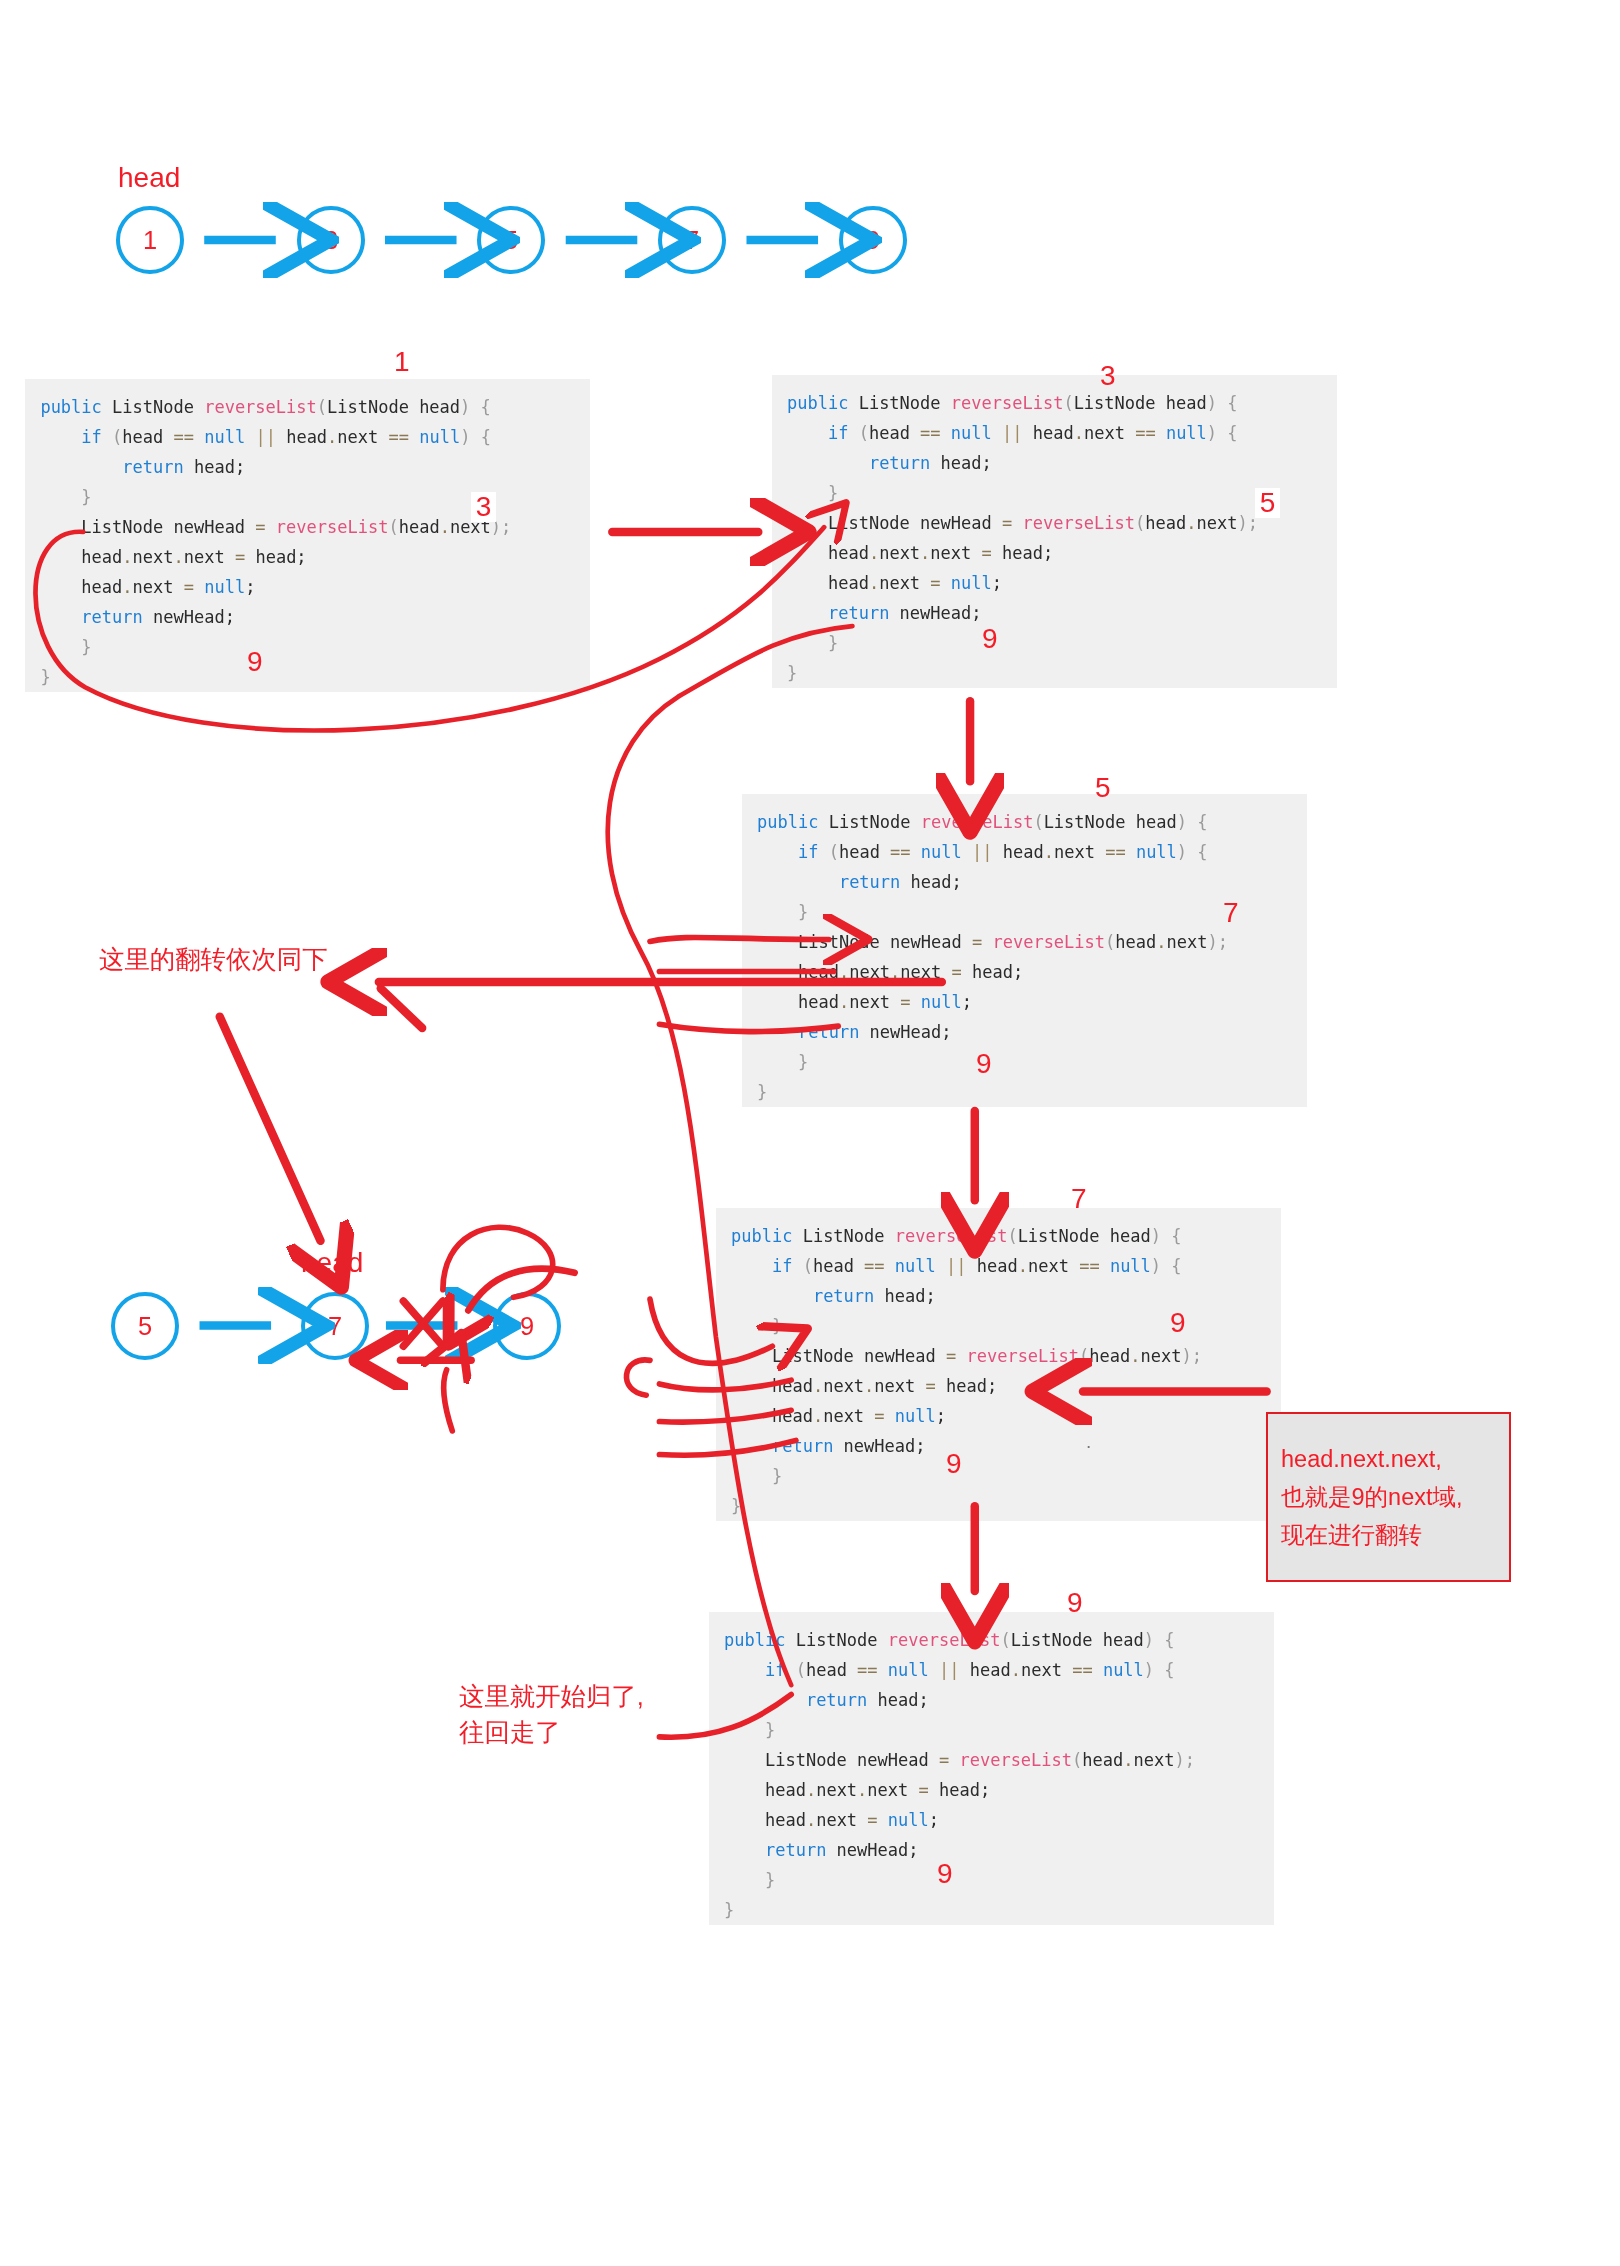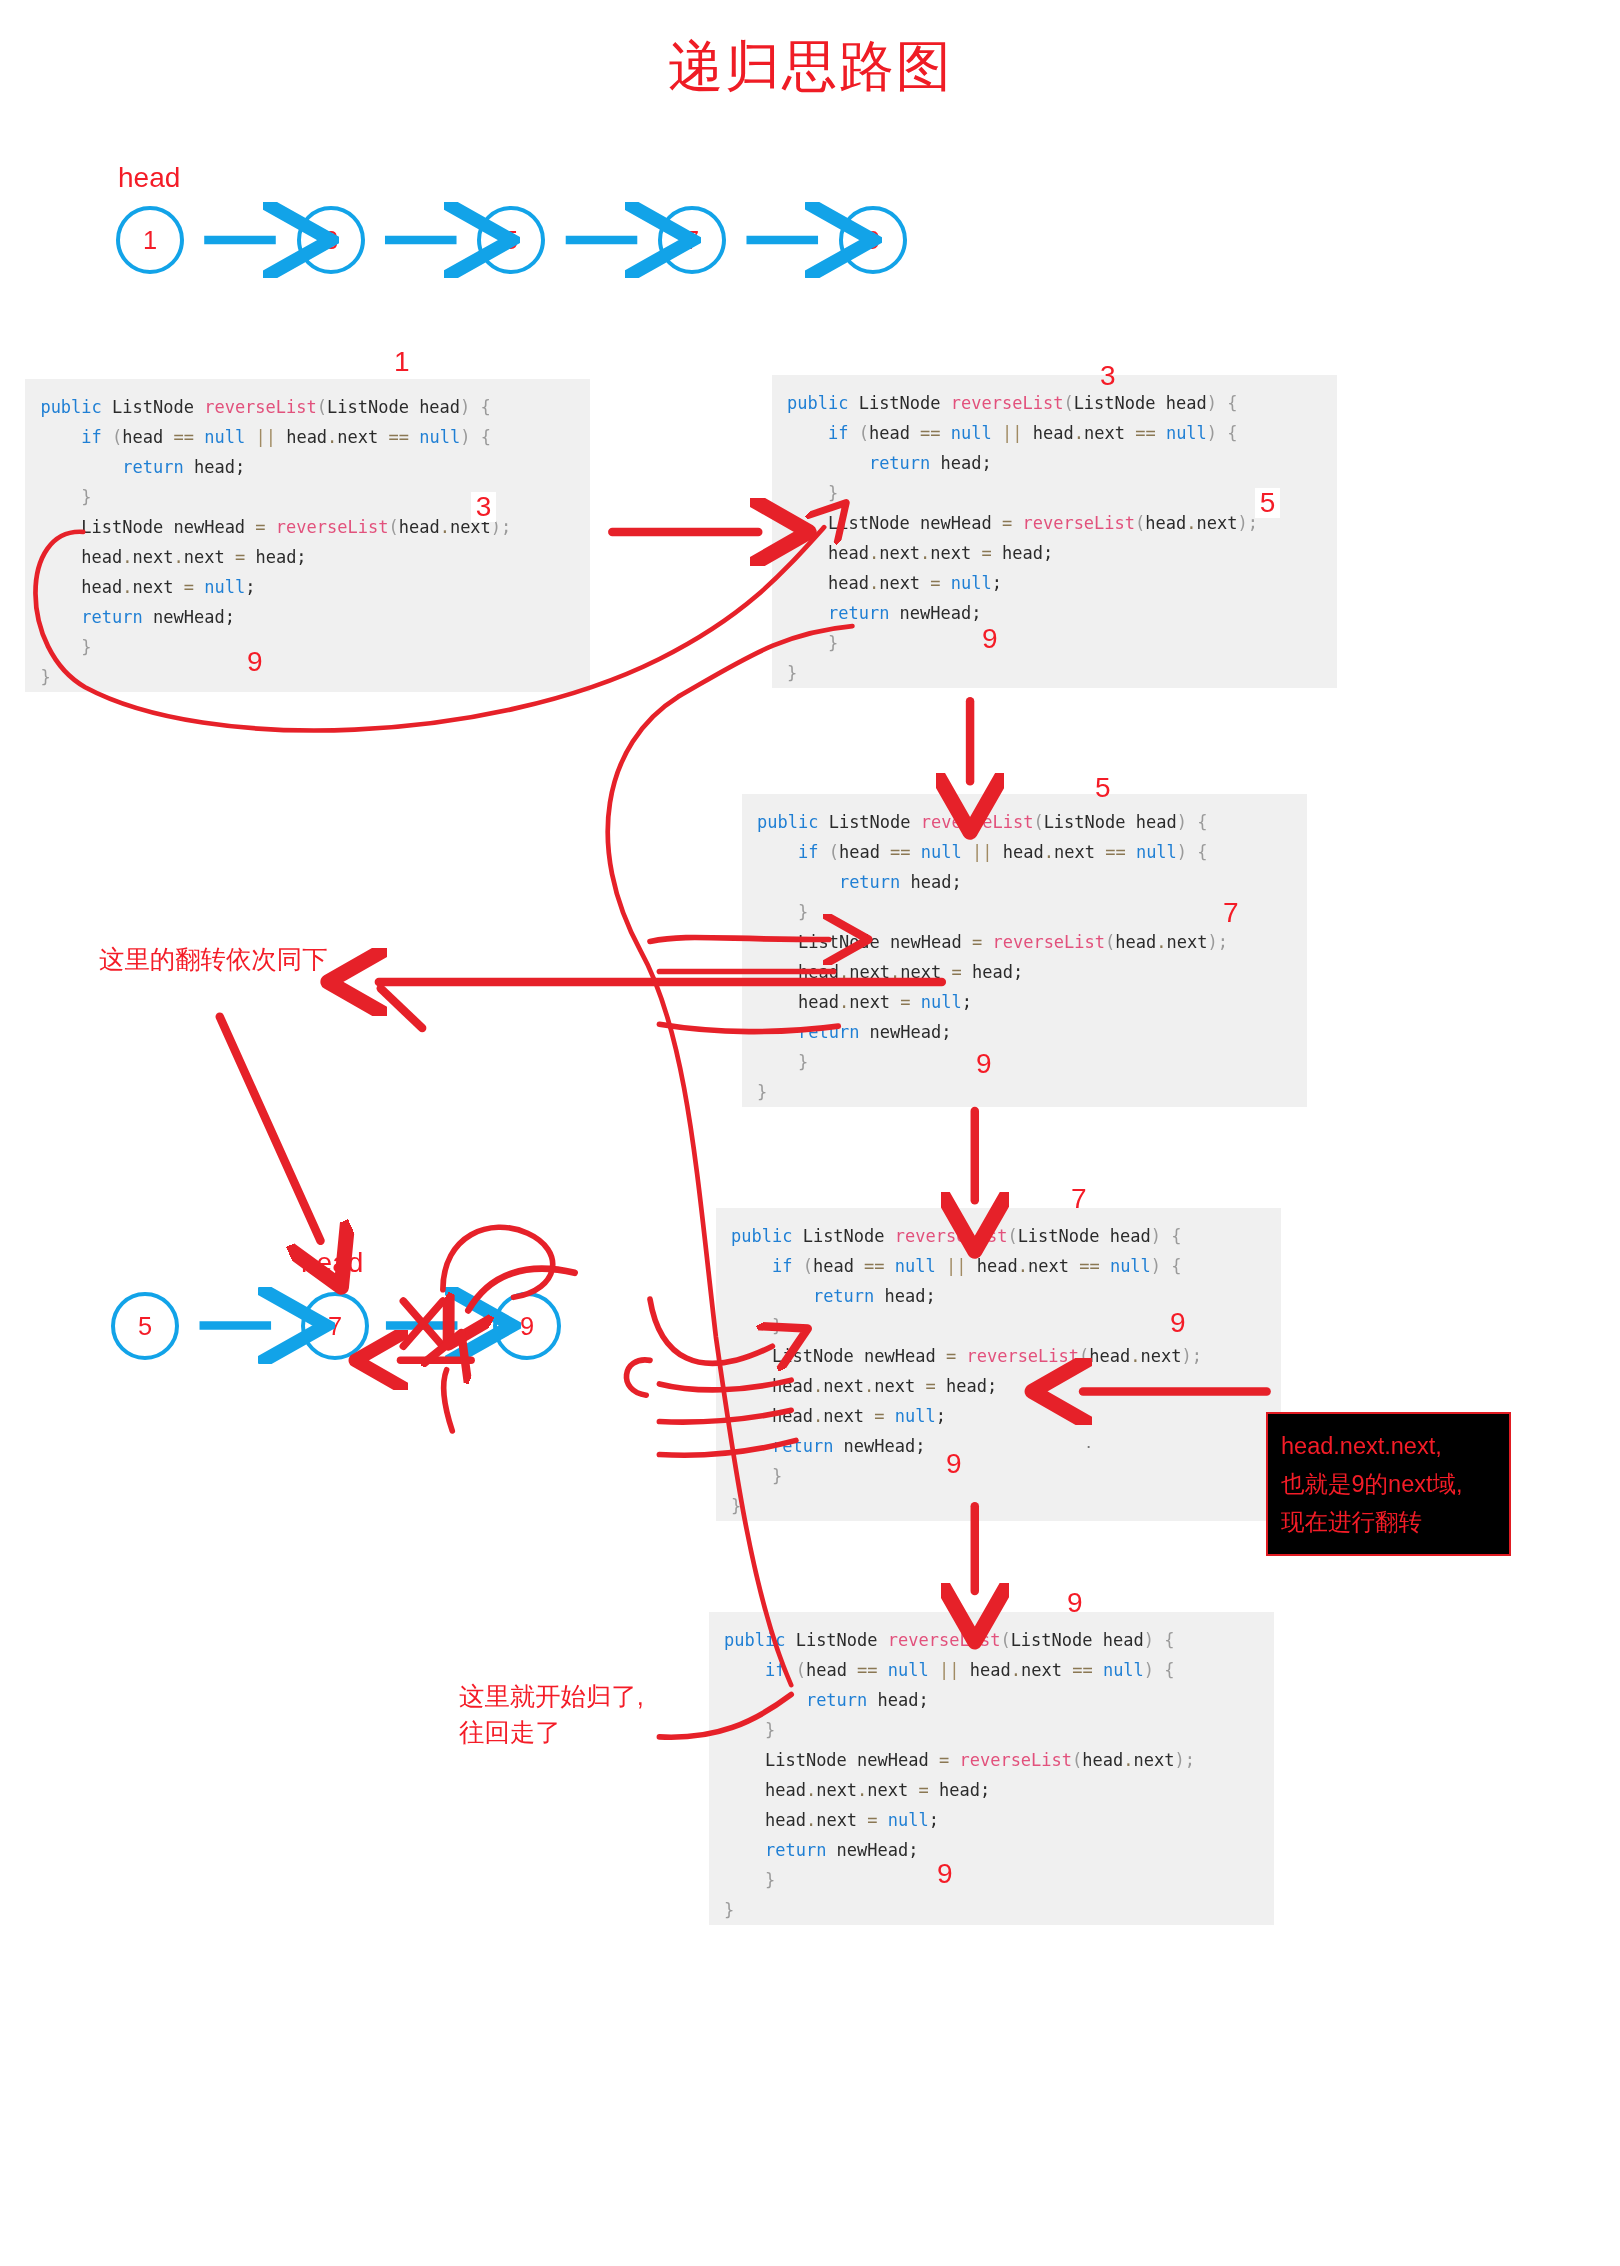--- a/index.html
+++ b/index.html
@@ -98,42 +98,41 @@
     position: absolute;
     color: #f41c27;
     font-size: 25.4px;
     line-height: 36px;
     white-space: pre-line;
     z-index: 6;
   }
   .note-box {
     position: absolute;
     border: 2.8px solid #e11b22;
-    background: #000000;
+    background: #e5e5e5;
     color: #f41c27;
     font-size: 23.5px;
     line-height: 38px;
-    padding: 13px 13px;
+    padding: 26px 13px;
     box-sizing: border-box;
     white-space: pre-line;
     z-index: 6;
   }
   .dot-mark {
     position: absolute;
     color: #777;
     font-size: 19px;
     z-index: 6;
   }
 </style>
 </head>
 <body>
 
 <div id="canvas">
 
-  <div class="page-title">递归思路图</div>
 
   <svg id="overlay" viewBox="0 0 1721 2407" xmlns="http://www.w3.org/2000/svg">
     <defs>
       <marker id="blueArrow" markerWidth="9" markerHeight="9" refX="1" refY="4.5" orient="auto" markerUnits="strokeWidth">
         <path d="M0,0 L8,4.5 L0,9" fill="none" stroke="#12a3e8" stroke-width="1.6"></path>
       </marker>
       <marker id="redArrow" markerWidth="8" markerHeight="8" refX="1" refY="4" orient="auto" markerUnits="strokeWidth">
         <path d="M0,0 L7,4 L0,8" fill="none" stroke="#e62129" stroke-width="1.8" stroke-linecap="round" stroke-linejoin="round"></path>
       </marker>
       <marker id="redArrowThin" markerWidth="9" markerHeight="9" refX="1" refY="4.5" orient="auto" markerUnits="strokeWidth">

